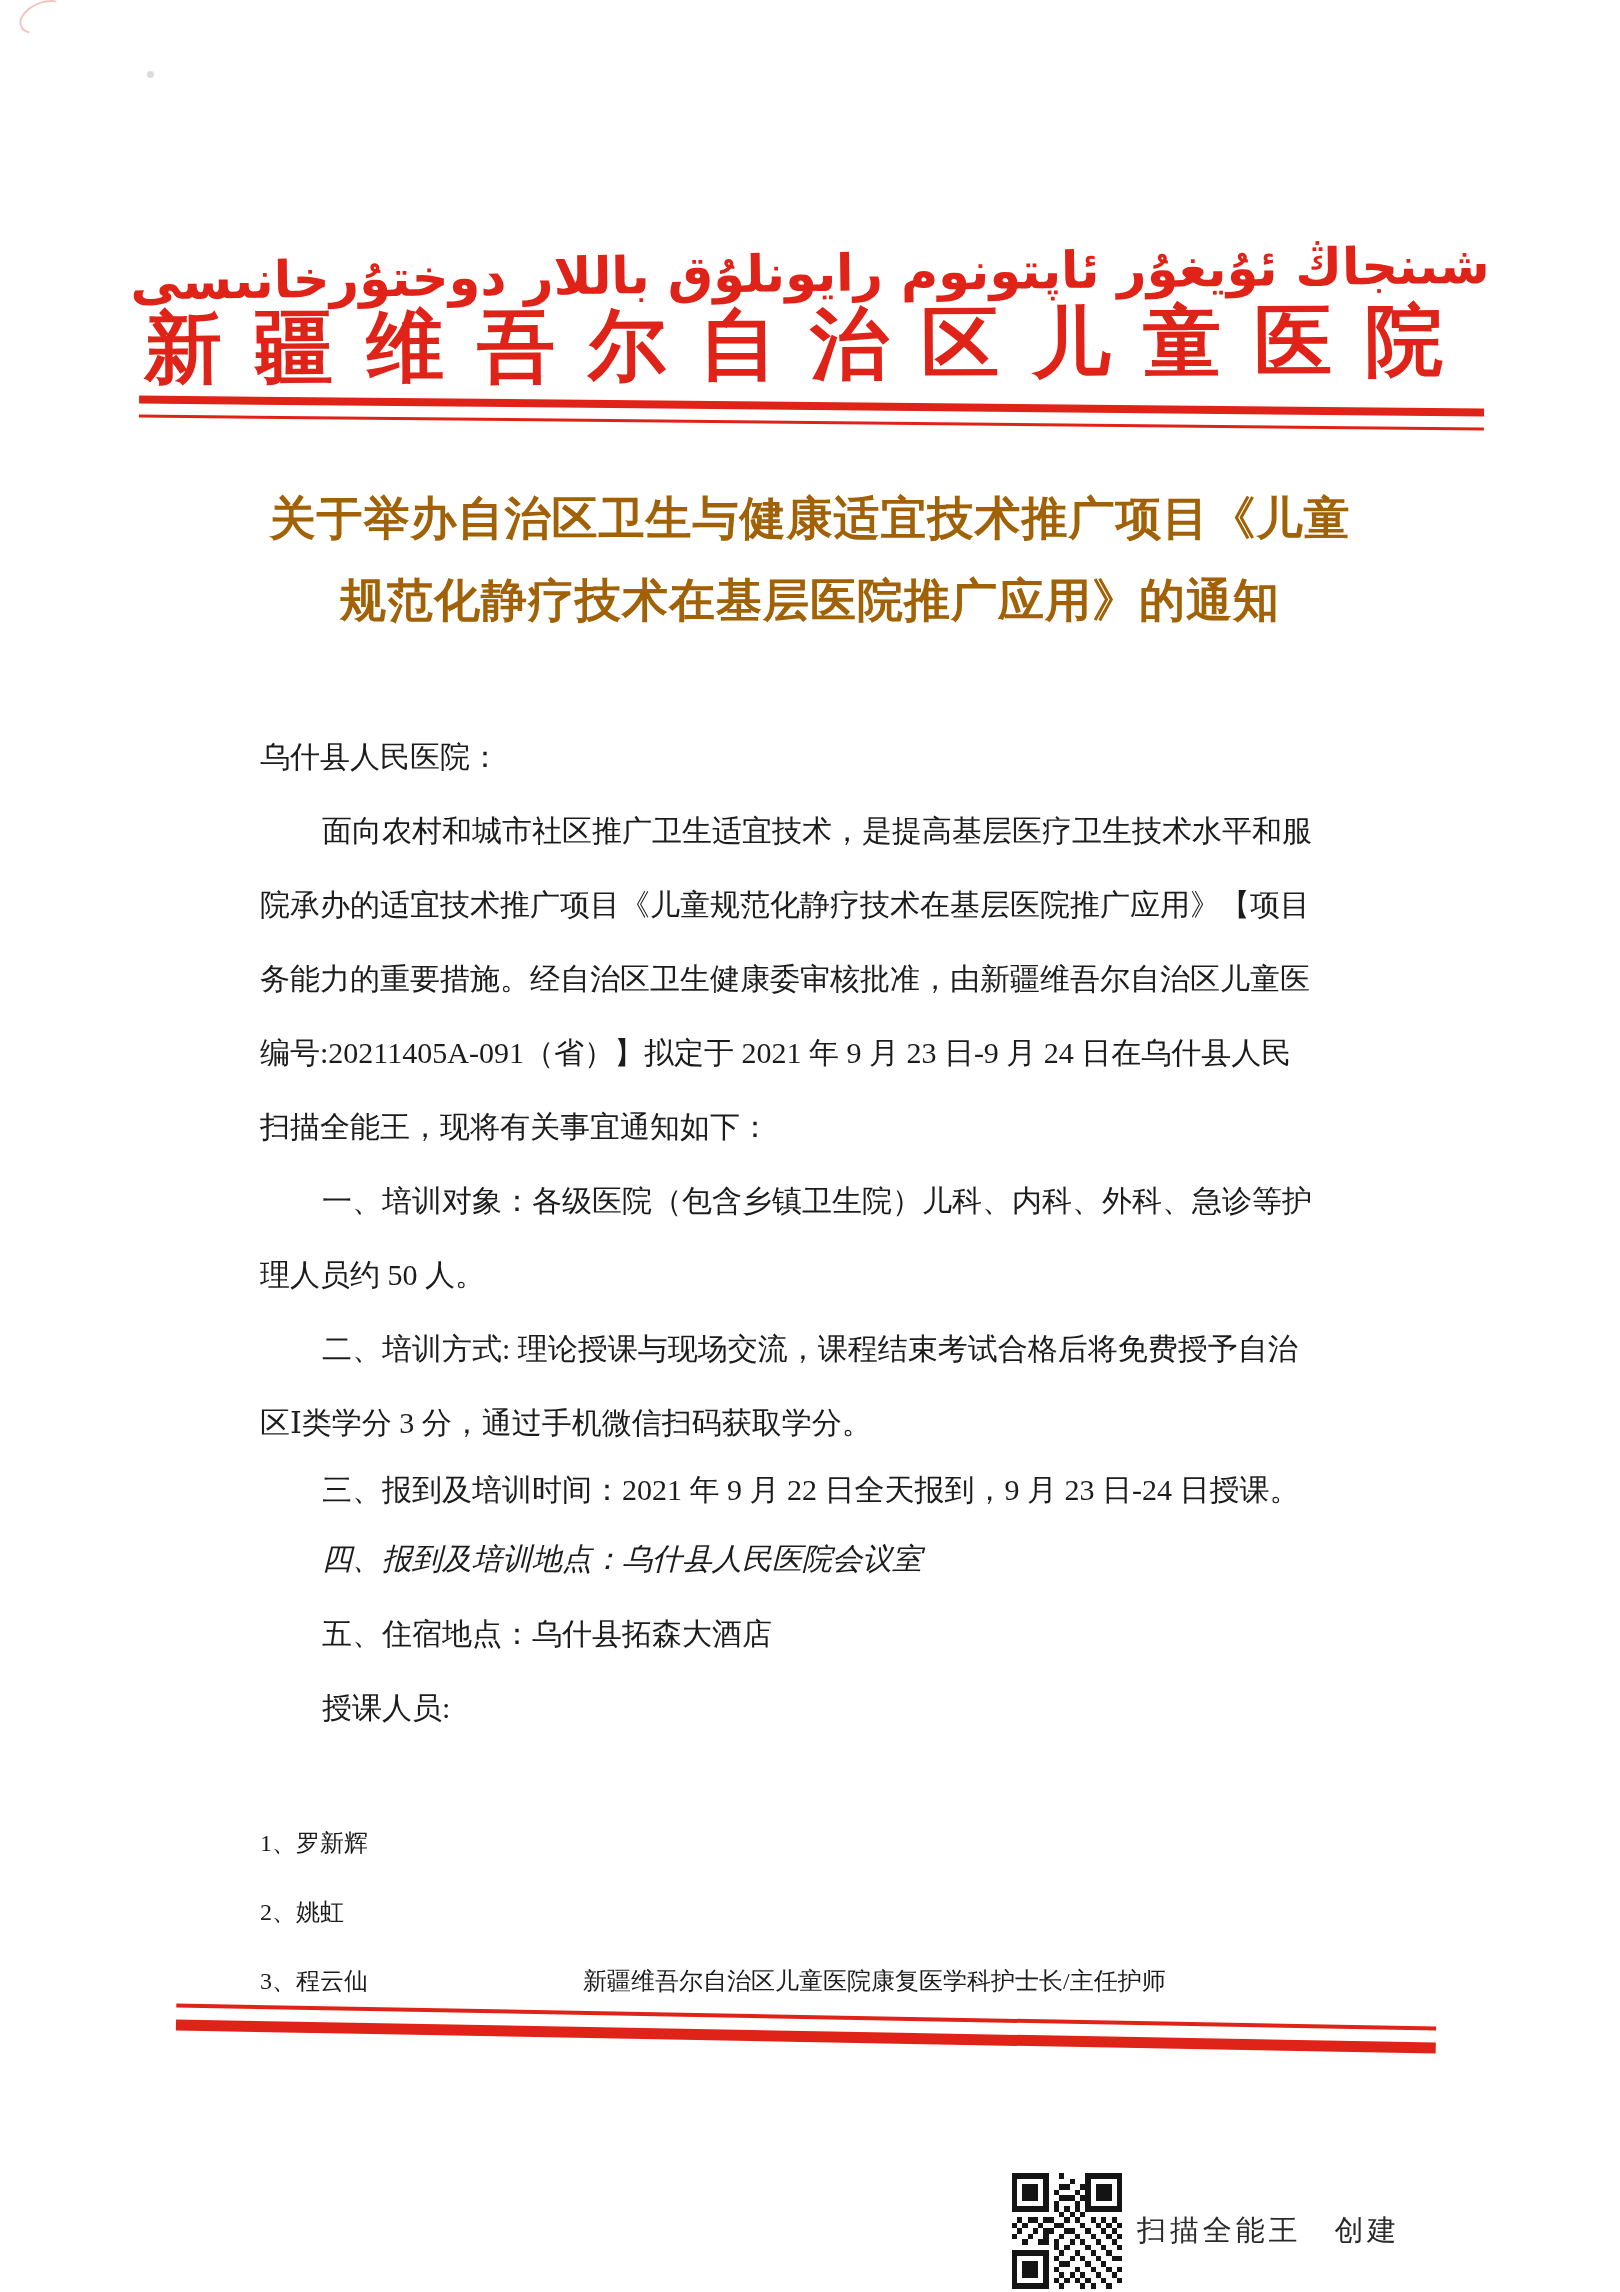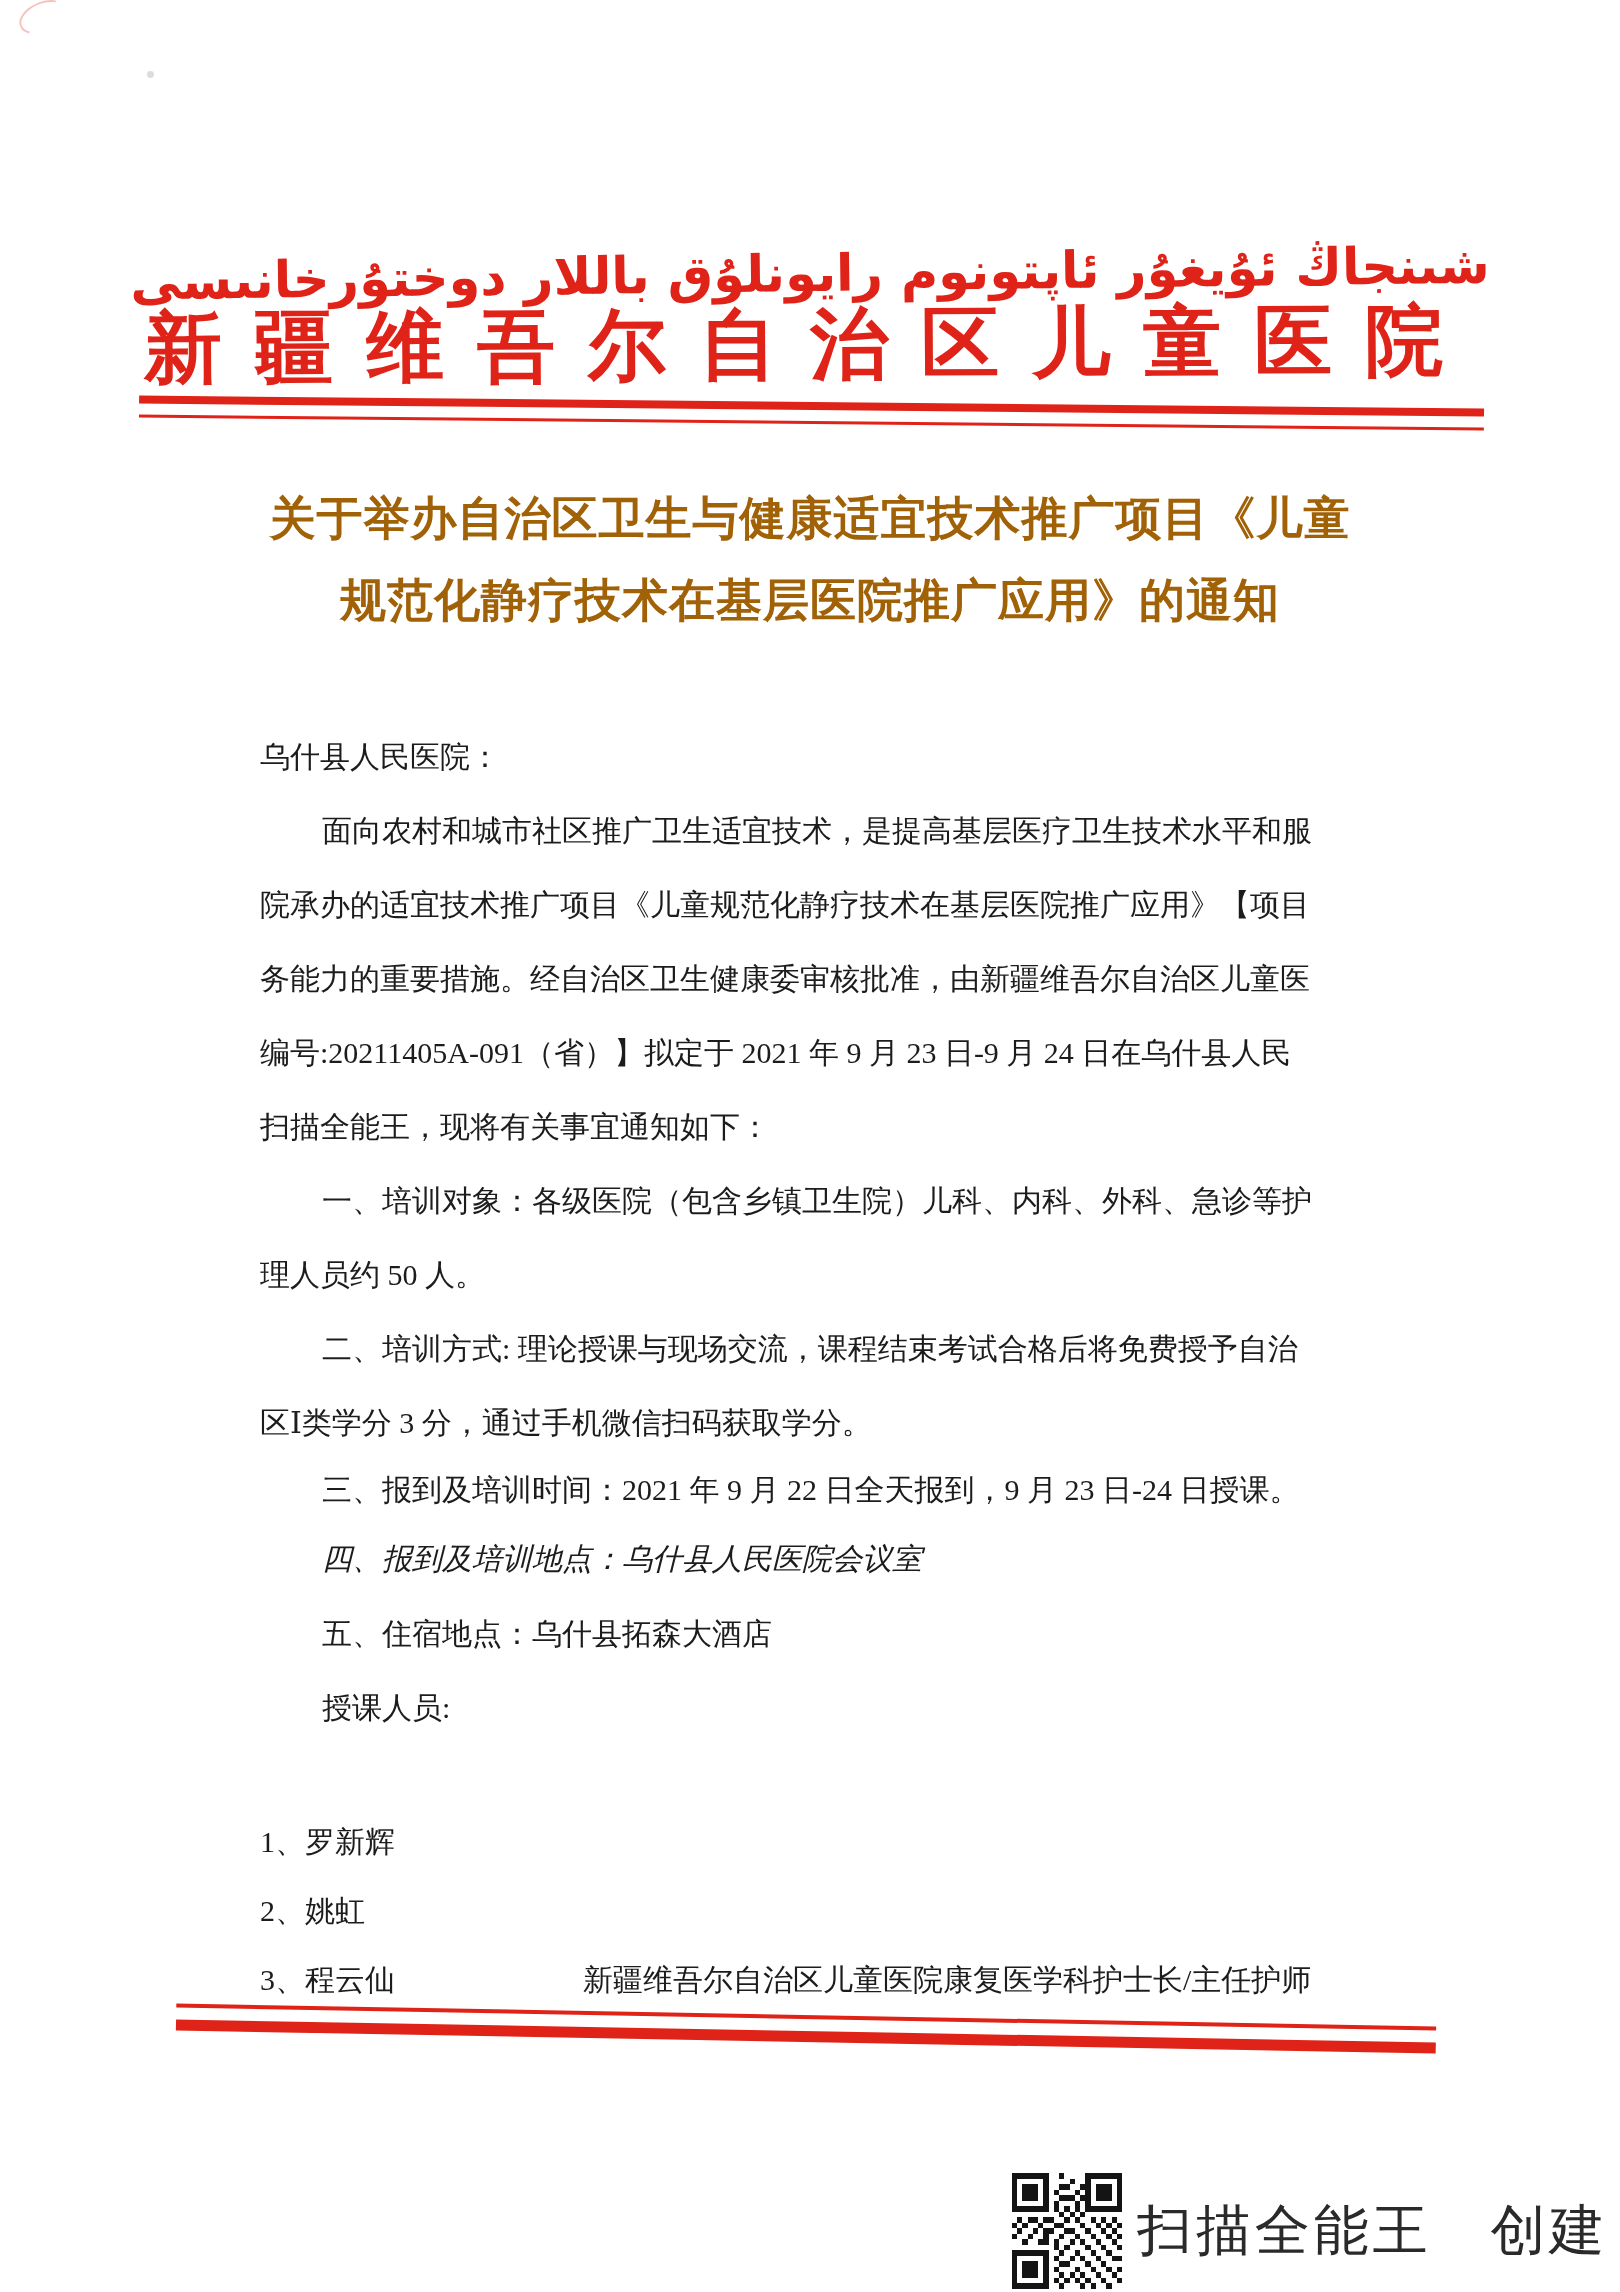--- a/index.html
+++ b/index.html
@@ -40,28 +40,28 @@
     font-weight:bold;font-size:46px;line-height:82px;color:#a16207;
     letter-spacing:1px;
   }
   
   .body-block{position:absolute;left:260px;top:720px;width:1206px;font-size:30px;}
   .bline{height:74px;display:flex;align-items:center;white-space:nowrap;}
   .bline.indent{padding-left:62px;}
   .bline.h62{height:61px;}
   .bline.h78{height:76px;font-style:italic;}
   
-  .instructors{position:absolute;left:260px;top:1808px;width:1206px;font-size:30px;}
+  .instructors{position:absolute;left:260px;top:1808px;width:1206px;font-size:24px;}
   .irow{height:69px;display:flex;align-items:center;white-space:nowrap;}
   .icell-name{width:323px;flex:0 0 323px;}
   
   .qr{position:absolute;left:1012px;top:2173px;width:110px;height:116px;}
   .qr svg{width:100%;height:100%;display:block;}
   .credit{
-    position:absolute;left:1137px;top:2201px;font-size:55px;line-height:59px;
+    position:absolute;left:1137px;top:2201px;font-size:29px;line-height:59px;
     color:#2a2a2a;letter-spacing:3.9px;white-space:nowrap;
   }
   :root{--red:#e02318;}
 </style>
 </head>
 <body>
 
 <div class="page">
 
   <div class="speck-a"></div>

